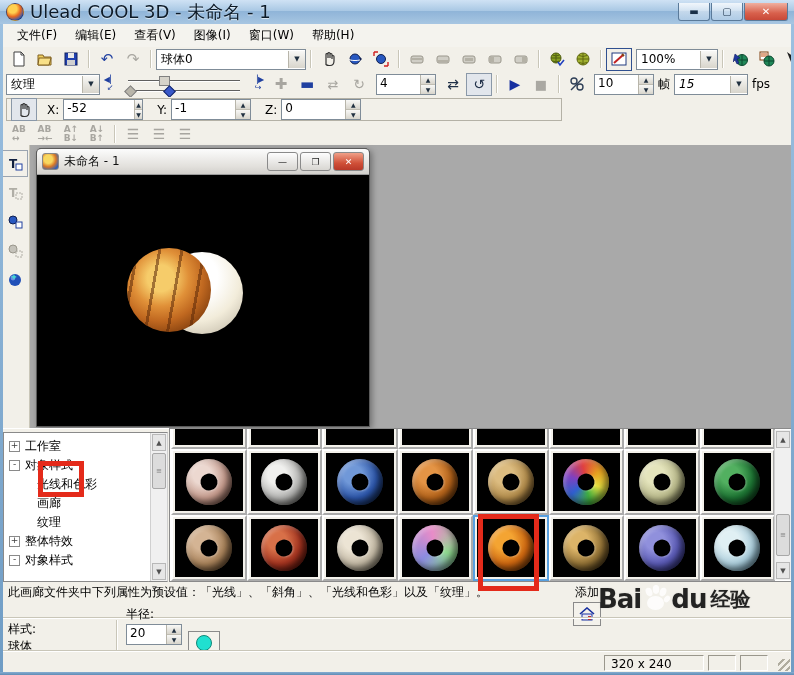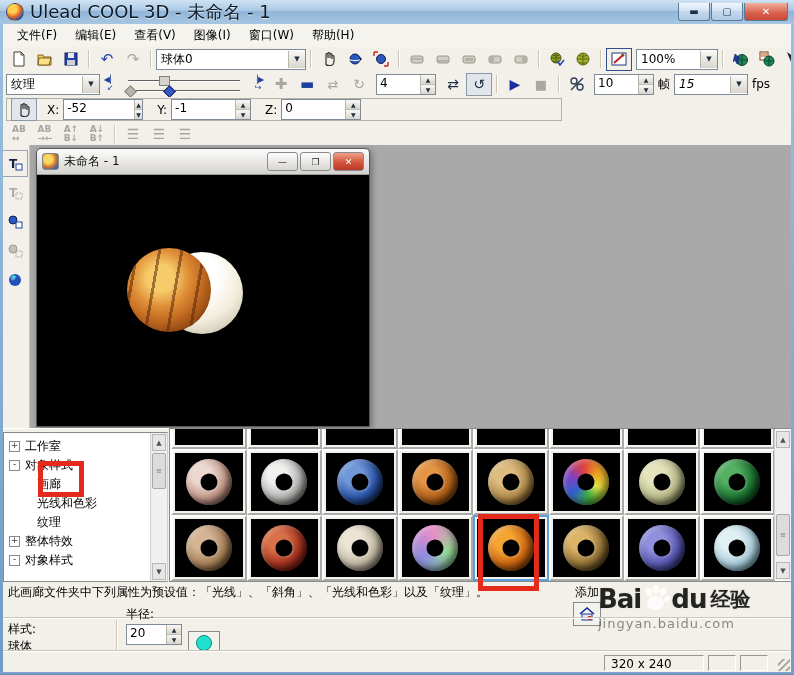--- a/index.html
+++ b/index.html
@@ -484,26 +484,26 @@
         <span class="tree-glyph">+</span>
         <span>工作室</span>
       </div>
       <div class="tree-row">
         <span class="tree-glyph">-</span>
         <span>对象样式</span>
       </div>
       <div class="tree-row">
         <span class="tree-indent"></span>
         <span class="tree-glyph empty"></span>
-        <span>画廊</span>
+        <span>光线和色彩</span>
       </div>
       <div class="tree-row">
         <span class="tree-indent"></span>
         <span class="tree-glyph empty"></span>
-        <span>光线和色彩</span>
+        <span>画廊</span>
       </div>
       <div class="tree-row">
         <span class="tree-indent"></span>
         <span class="tree-glyph empty"></span>
         <span>纹理</span>
       </div>
       <div class="tree-row">
         <span class="tree-glyph">+</span>
         <span>整体特效</span>
       </div>
@@ -714,18 +714,17 @@
     <svg width="30" height="30" viewBox="0 0 30 30">
       <ellipse cx="8" cy="8" rx="3.2" ry="4.4" fill="#fff" transform="rotate(-20 8 8)"></ellipse>
       <ellipse cx="15" cy="5.5" rx="3.2" ry="4.4" fill="#fff"></ellipse>
       <ellipse cx="22" cy="8" rx="3.2" ry="4.4" fill="#fff" transform="rotate(20 22 8)"></ellipse>
       <ellipse cx="26" cy="15" rx="2.6" ry="3.6" fill="#fff" transform="rotate(40 26 15)"></ellipse>
       <ellipse cx="14.5" cy="19" rx="8.5" ry="7" fill="#fff"></ellipse>
     </svg>
     <span id="wm-du">du</span>
     <span id="wm-jy">经验</span>
   </div>
-  <div id="wm-url">jingyan.baidu.com</div>
 </div>
 
 <div id="frame-left" class="abs"></div>
 <div id="frame-right" class="abs"></div>
 <div id="frame-bottom" class="abs"></div>
 
 </body></html>

